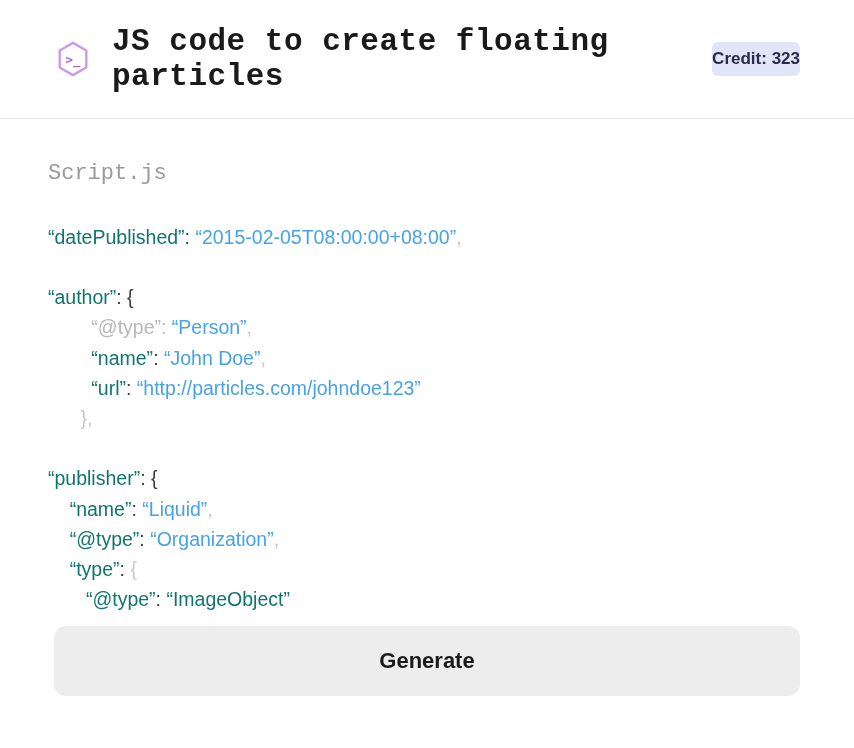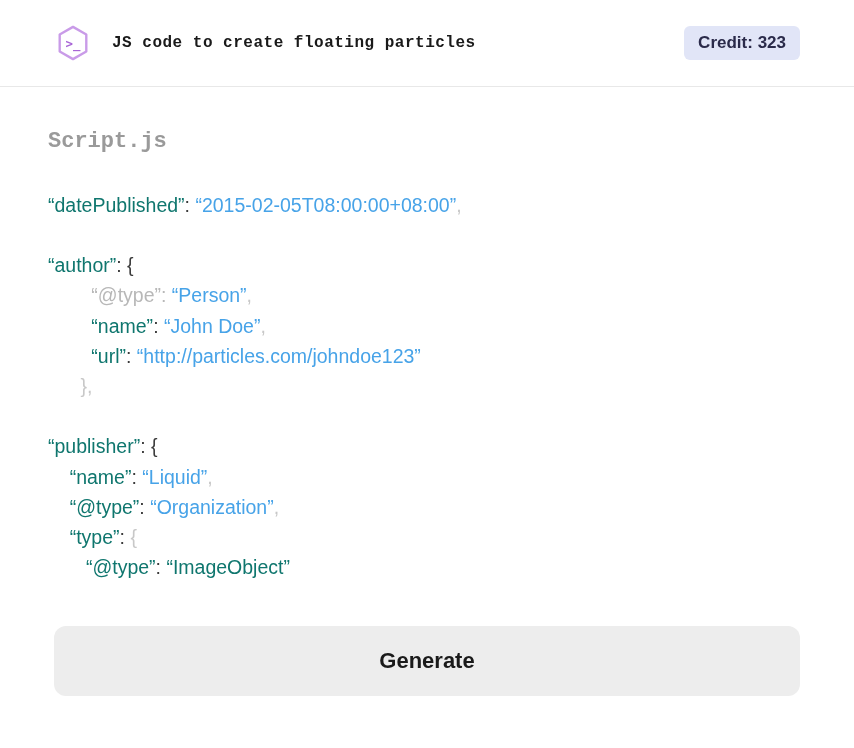--- a/index.html
+++ b/index.html
@@ -21,41 +21,41 @@
       border-bottom: 1px solid #e8e8e8;
     }
     .logo {
       width: 38px;
       height: 38px;
       margin-right: 20px;
       flex-shrink: 0;
     }
     .title {
       font-family: "SFMono-Regular", Consolas, "Liberation Mono", Menlo, monospace;
-      font-size: 16px;
+      font-size: 31px;
       font-weight: 600;
       color: #1a1a1a;
       flex: 1;
       letter-spacing: 0.5px;
     }
     .credit-badge {
       background: #e1e5f7;
       color: #2a2a4a;
       font-size: 17px;
       font-weight: 600;
-      padding: 7px 14px;
+      padding: 7px 0;
       border-radius: 6px;
     }
     .content {
       padding: 42px 48px 0 48px;
     }
     .script-label {
       font-family: "SFMono-Regular", Consolas, "Liberation Mono", Menlo, monospace;
       font-size: 22px;
-      font-weight: 700;
+      font-weight: 400;
       color: #9a9a9a;
       margin-bottom: 36px;
     }
     .code-block {
       font-size: 19.5px;
       line-height: 1.55;
       color: #3a3a3a;
       font-family: -apple-system, BlinkMacSystemFont, "Segoe UI", Helvetica, Arial, sans-serif;
     }
     .code-line {

